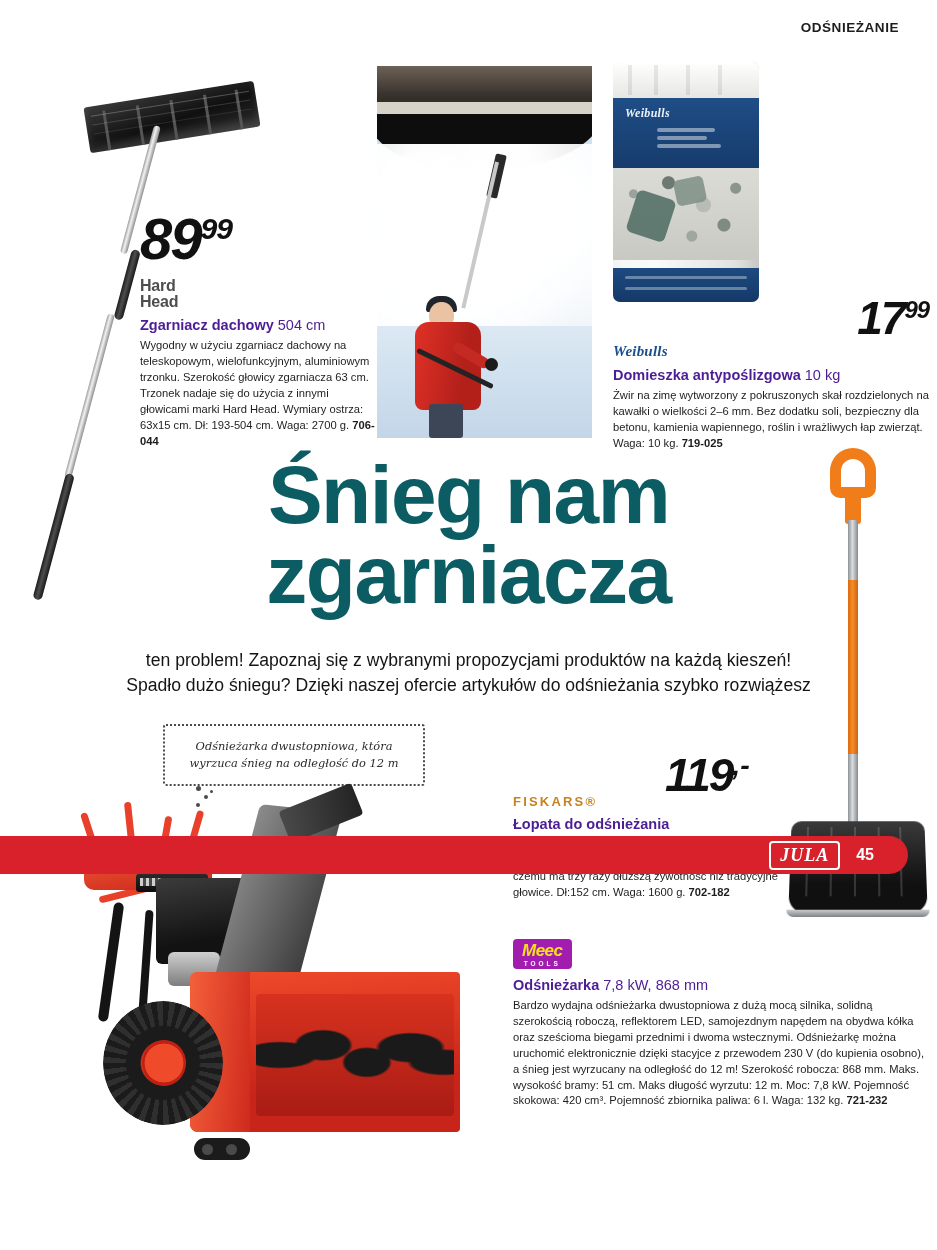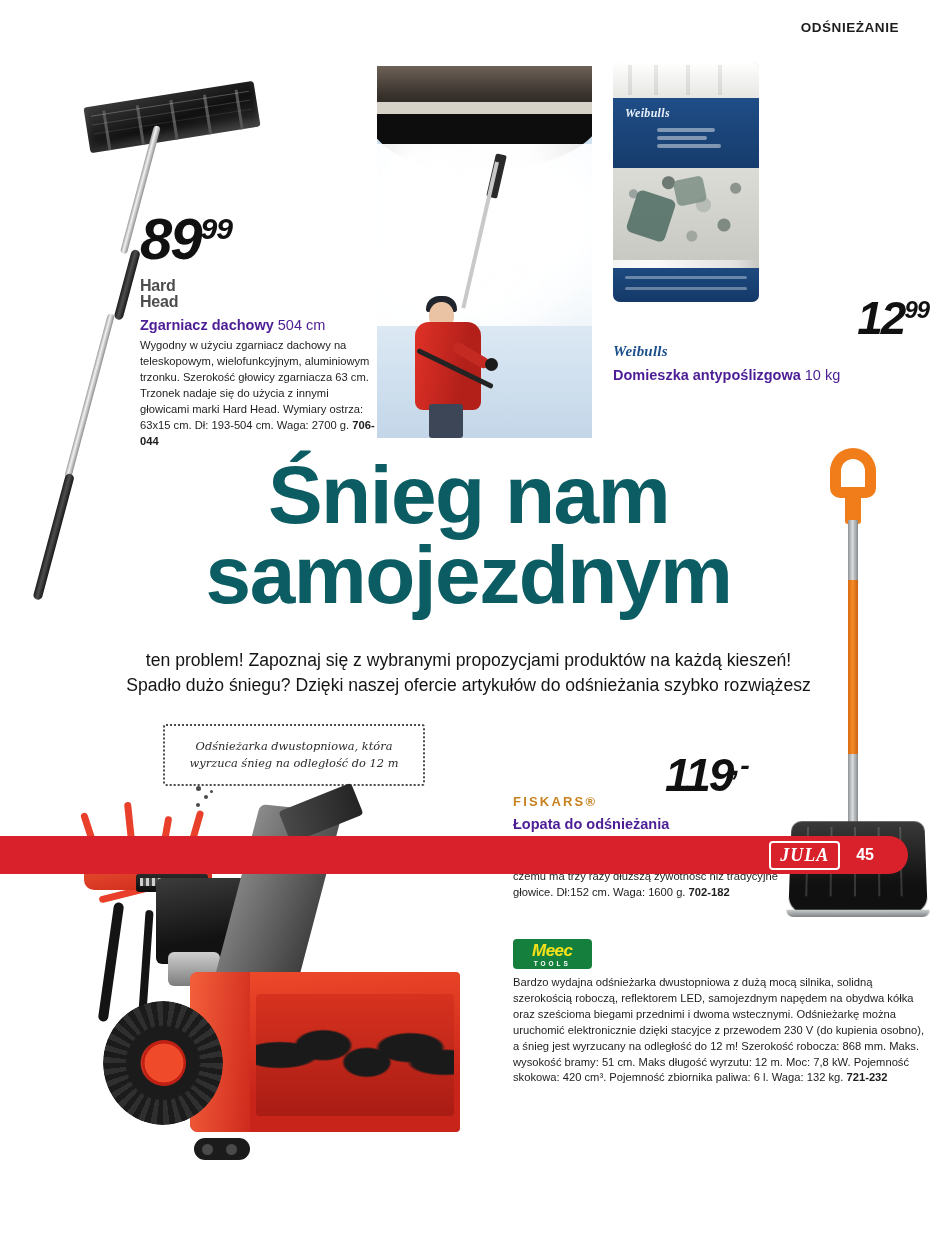--- a/index.html
+++ b/index.html
@@ -455,31 +455,34 @@
     <div class="ptitle">
       <b>Zgarniacz dachowy</b><span> 504 cm</span>
     </div>
     <div class="pdesc">
       <span>Wygodny w użyciu zgarniacz dachowy na teleskopowym, wielofunkcyjnym, aluminiowym trzonku. Szerokość głowicy zgarniacza 63 cm. Trzonek nadaje się do użycia z innymi głowicami marki Hard Head. Wymiary ostrza: 63x15 cm. Dł: 193-504 cm. Waga: 2700 g. </span><b>706-044</b>
     </div>
   </div>
 
   <div style="position:absolute;left:613px;top:300px;width:316px;">
     <div class="price" style="font-size:46px;text-align:right;margin-bottom:6px;">
-      <span>12</span><span class="sup">99</span>
+      <span>17</span><span class="sup">99</span>
     </div>
     <div style="font-family:'Liberation Serif',serif;font-style:italic;font-weight:bold;font-size:15px;color:#1a4f8a;letter-spacing:.2px;">Weibulls</div>
     <div class="ptitle">
       <b>Domieszka antypoślizgowa</b><span> 10 kg</span>
     </div>
+    <div class="pdesc">
+      <span>Żwir na zimę wytworzony z pokruszonych skał rozdzielonych na kawałki o wielkości 2–6 mm. Bez dodatku soli, bezpieczny dla betonu, kamienia wapiennego, roślin i wrażliwych łap zwierząt. Waga: 10 kg. </span><b>719-025</b>
+    </div>
   </div>
 
   <div class="headline">
     <div>Śnieg nam</div>
-    <div>samojezdnym</div>
+    <div>zgarniacza</div>
   </div>
 
   <div class="intro">
     <div>ten problem! Zapoznaj się z wybranymi propozycjami produktów na każdą kieszeń!</div>
     <div>Spadło dużo śniegu? Dzięki naszej ofercie artykułów do odśnieżania szybko rozwiążesz</div>
   </div>
 
   <div class="bubble">
     <div class="bubble-text">
       <span>Odśnieżarka dwustopniowa, która</span>
@@ -541,23 +544,26 @@
     </div>
     <div class="wheel"></div>
     <div class="hubcap"></div>
     <div class="skid">
         <i style="left:8px"></i>
         <i style="left:32px"></i>
       </div>
   </div>
 
   <div style="position:absolute;left:513px;top:925px;width:412px;">
-    <div style="margin-top:14px;display:inline-block;padding:3px 19px 2px;border-radius:4px;background:#15803d;">
+    <div style="margin-top:14px;display:inline-block;padding:3px 9px 2px;border-radius:4px;background:#a21caf;">
       <span style="font-family:'Liberation Sans',sans-serif;font-weight:bold;font-style:italic;font-size:17px;color:#f5e11a;letter-spacing:-.5px;line-height:1;">Meec</span>
       <span style="display:block;font-size:6.5px;font-weight:bold;letter-spacing:3px;color:#fff;text-align:center;">TOOLS</span>
+    </div>
+    <div class="ptitle">
+      <b>Odśnieżarka</b><span> 7,8 kW, 868 mm</span>
     </div>
     <div class="pdesc">
       <span>Bardzo wydajna odśnieżarka dwustopniowa z dużą mocą silnika, solidną szerokością roboczą, reflektorem LED, samojezdnym napędem na obydwa kółka oraz sześcioma biegami przednimi i dwoma wstecznymi. Odśnieżarkę można uruchomić elektronicznie dzięki stacyjce z przewodem 230 V (do kupienia osobno), a śnieg jest wyrzucany na odległość do 12 m! Szerokość robocza: 868 mm. Maks. wysokość bramy: 51 cm. Maks długość wyrzutu: 12 m. Moc: 7,8 kW. Pojemność skokowa: 420 cm³. Pojemność zbiornika paliwa: 6 l. Waga: 132 kg. </span><b>721-232</b>
     </div>
   </div>
 
   <div class="footer">
     <div class="jula">
       <span>JULA</span>
     </div>

